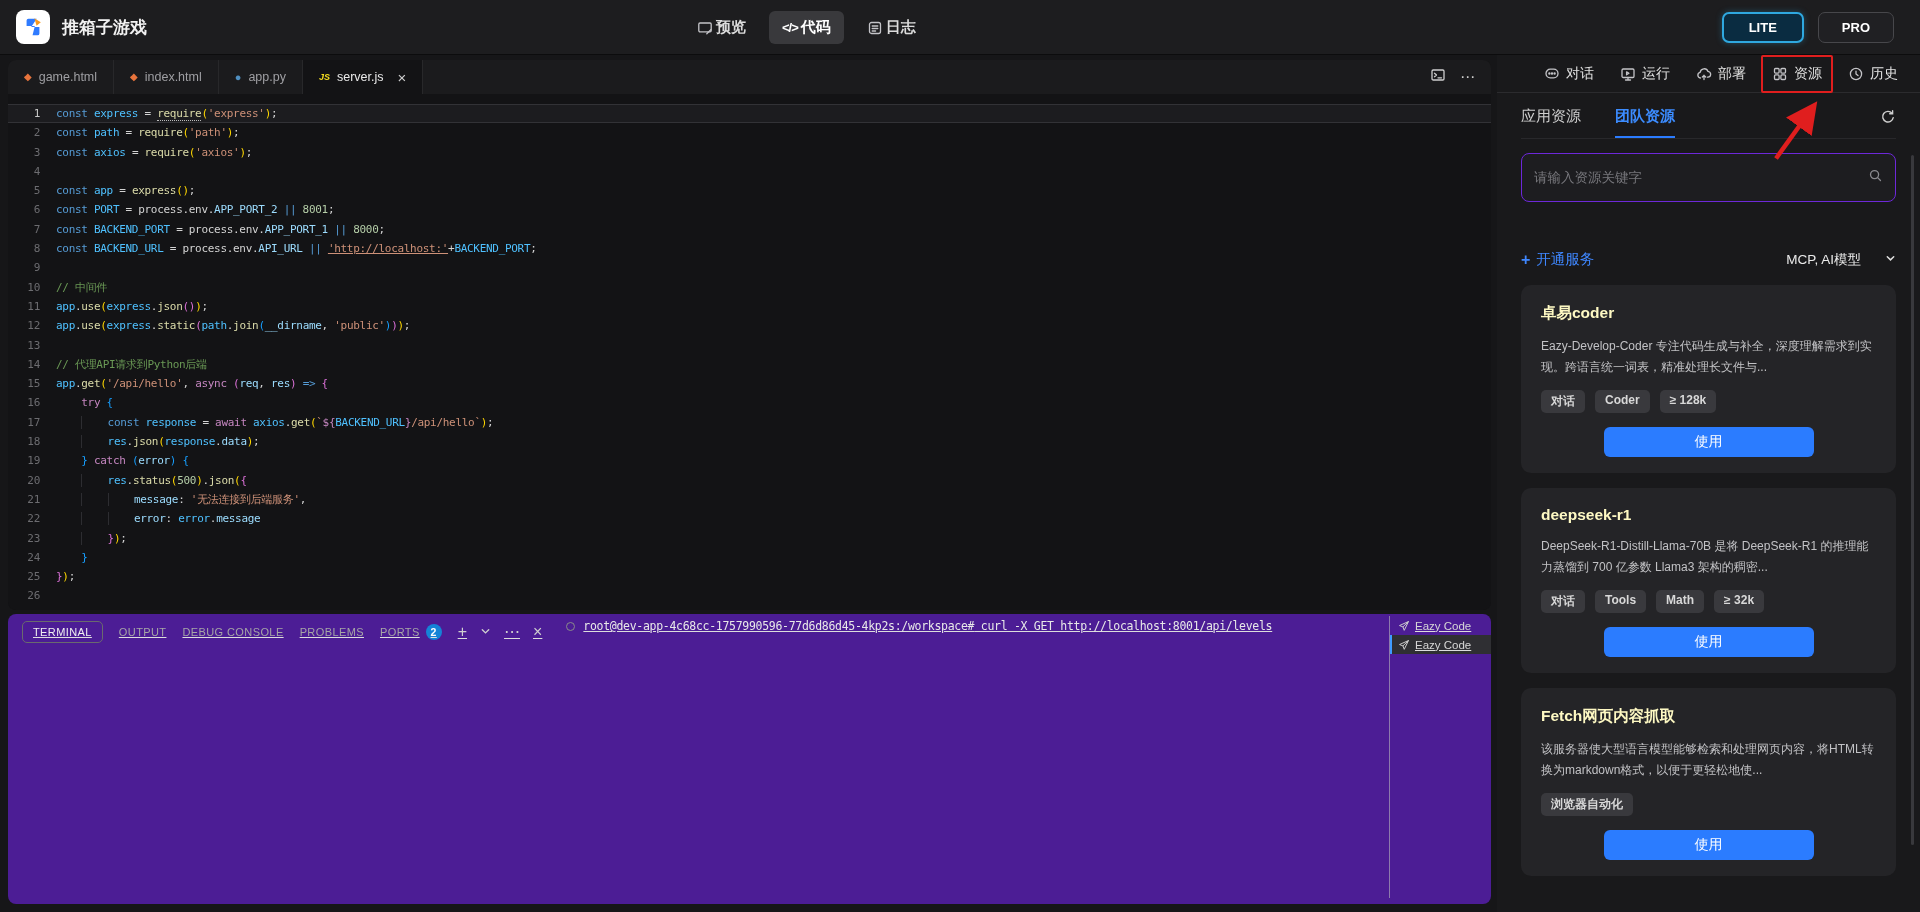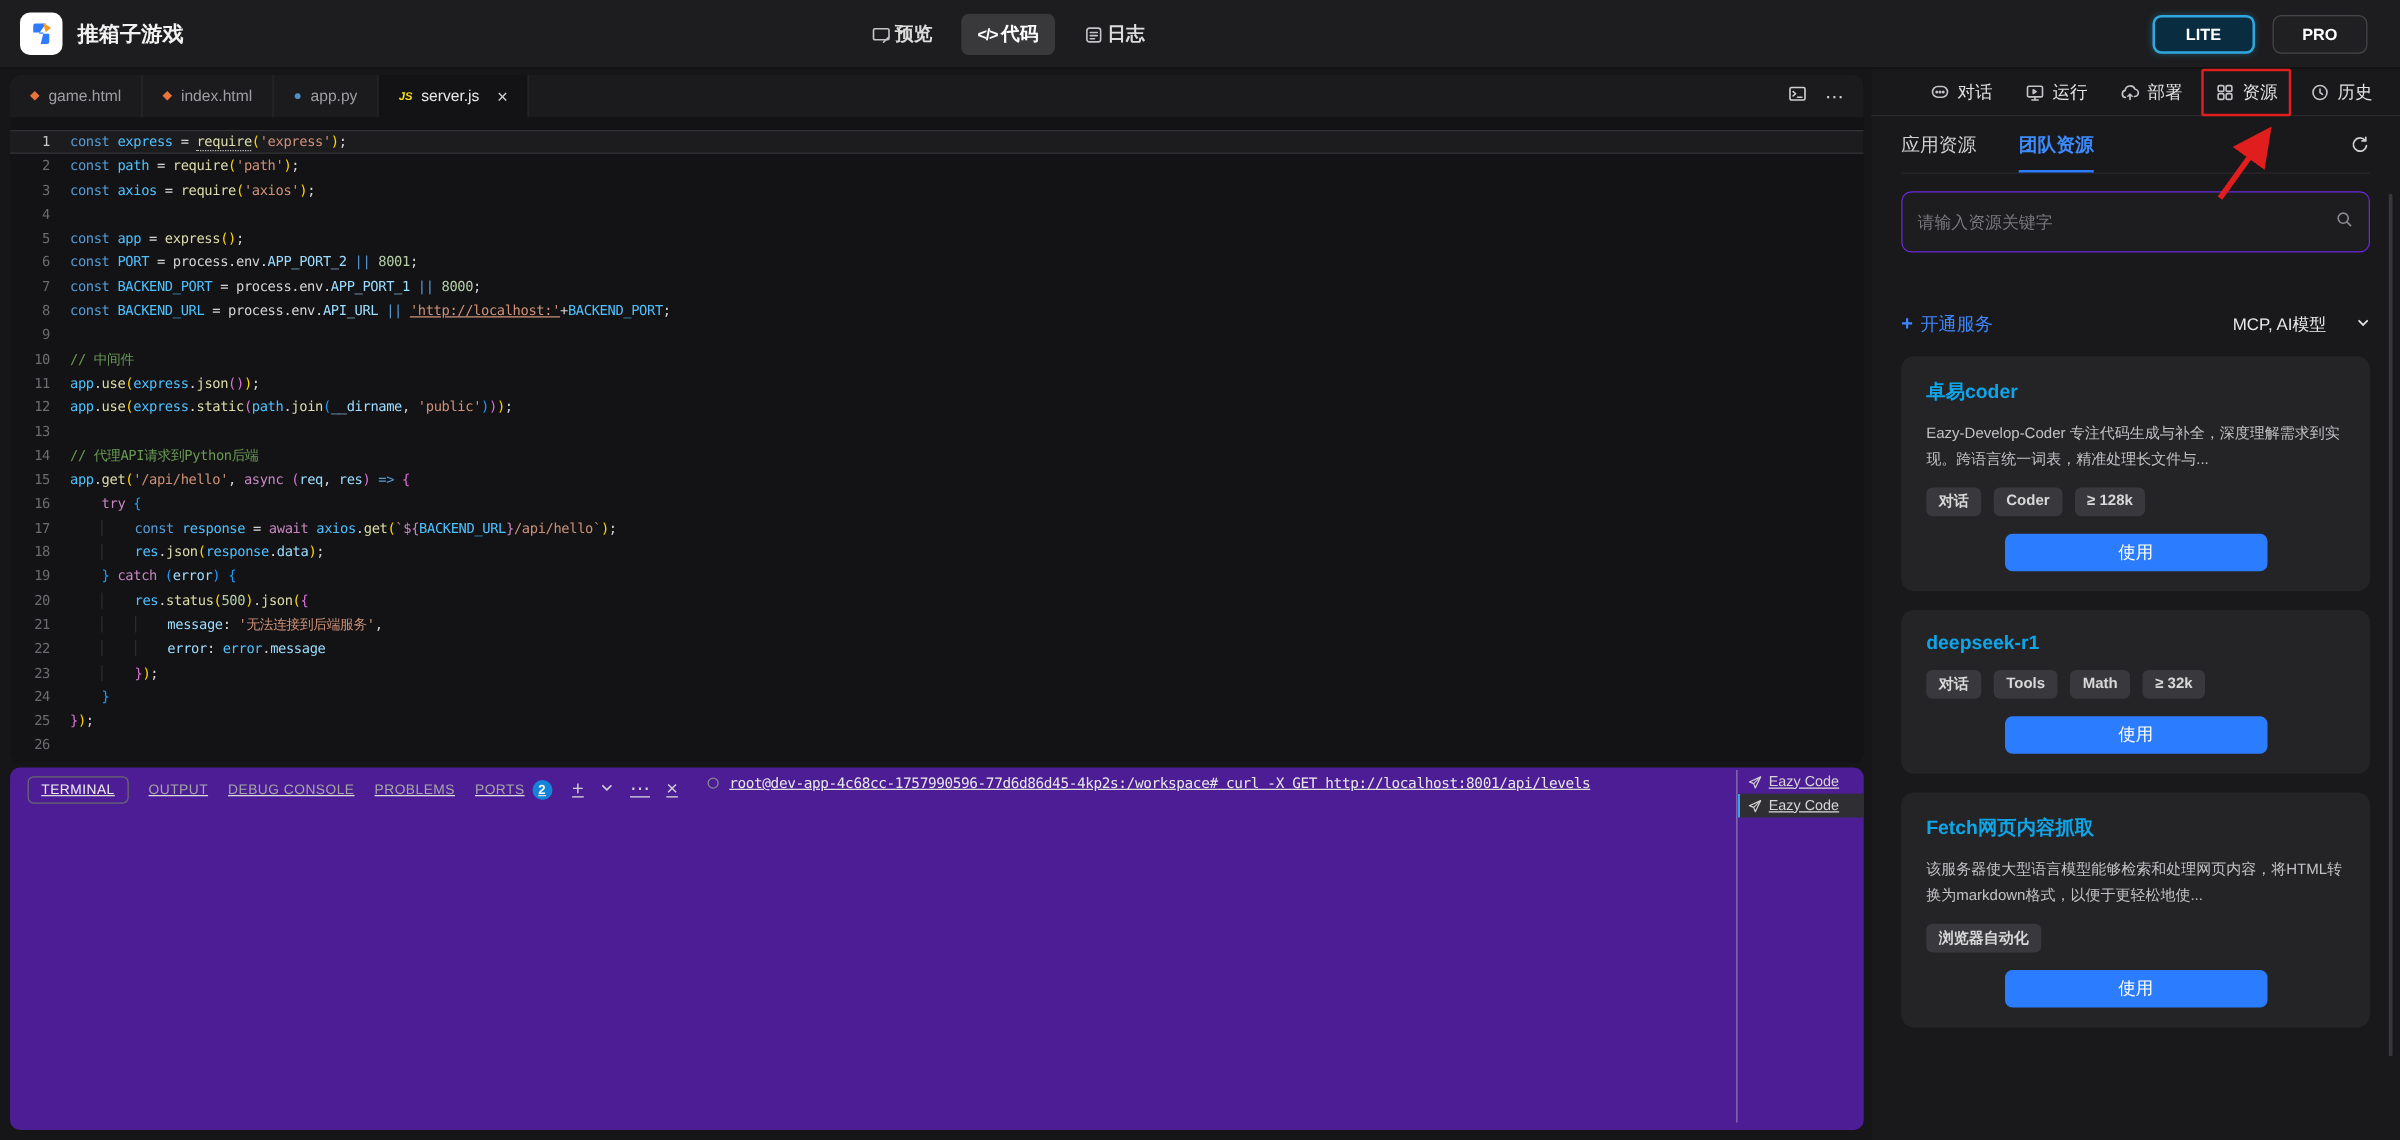--- a/index.html
+++ b/index.html
@@ -72,21 +72,21 @@
   .refresh-btn { margin-left:auto; padding-bottom:10px; cursor:pointer; }
   .search-box { margin-top:14px; height:49px; border:1px solid #6d28d9; background:#1d1d20; border-radius:8px; display:flex; align-items:center; padding:0 12px; flex:none; }
   .search-box input { flex:1; background:transparent; border:none; outline:none; color:#ddd; font-size:13.5px; font-family:inherit; }
   .search-box input::placeholder { color:#77777c; }
   .service-row { margin-top:48px; display:flex; align-items:center; flex:none; }
   .open-service { color:#3f87ff; display:flex; align-items:center; gap:6px; font-size:14.5px; cursor:pointer; }
   .open-service .plus { font-size:16px; font-weight:700; }
   .filter { margin-left:auto; color:#eaeaea; font-size:13.5px; display:flex; align-items:center; gap:24px; cursor:pointer; }
   .cards { margin-top:16px; display:flex; flex-direction:column; gap:15px; }
   .card { background:#242427; border-radius:10px; padding:18px 20px 16px; }
-  .card-title { font-size:15.5px; font-weight:700; color:#0ea5e9; }
+  .card-title { font-size:15.5px; font-weight:700; color:#fef9c3; }
   .card-desc { margin-top:12px; font-size:12px; line-height:21px; color:#c2c2c5; display:-webkit-box; -webkit-line-clamp:2; -webkit-box-orient:vertical; overflow:hidden; }
   .card-tags { margin-top:12px; display:flex; gap:10px; }
   .tag { background:#39393d; border-radius:5px; padding:3px 10px; font-size:12px; font-weight:600; color:#d8d8d8; }
   .card-btn { display:block; margin:14px auto 0; width:210px; height:30px; background:#2b7cff; border:none; border-radius:6px; color:#fff; font-size:14px; cursor:pointer; }
   .panel-scrollbar { position:absolute; right:6px; top:100px; width:3px; height:690px; background:#38383c; border-radius:2px; }
 
   
   .anno-box { position:absolute; border:2.5px solid #e01e1e; border-radius:2px; pointer-events:none; z-index:60; }
   .anno-arrow { position:absolute; inset:0; width:1920px; height:912px; pointer-events:none; z-index:60; }
 </style>
@@ -349,20 +349,21 @@
             <div class="card-desc">Eazy-Develop-Coder 专注代码生成与补全，深度理解需求到实现。跨语言统一词表，精准处理长文件与...</div>
             <div class="card-tags">
               <span class="tag">对话</span>
               <span class="tag">Coder</span>
               <span class="tag">≥ 128k</span>
             </div>
             <button class="card-btn">使用</button>
           </div>
           <div class="card">
             <div class="card-title">deepseek-r1</div>
+            <div class="card-desc">DeepSeek-R1-Distill-Llama-70B 是将 DeepSeek-R1 的推理能力蒸馏到 700 亿参数 Llama3 架构的稠密...</div>
             <div class="card-tags">
               <span class="tag">对话</span>
               <span class="tag">Tools</span>
               <span class="tag">Math</span>
               <span class="tag">≥ 32k</span>
             </div>
             <button class="card-btn">使用</button>
           </div>
           <div class="card">
             <div class="card-title">Fetch网页内容抓取</div>

